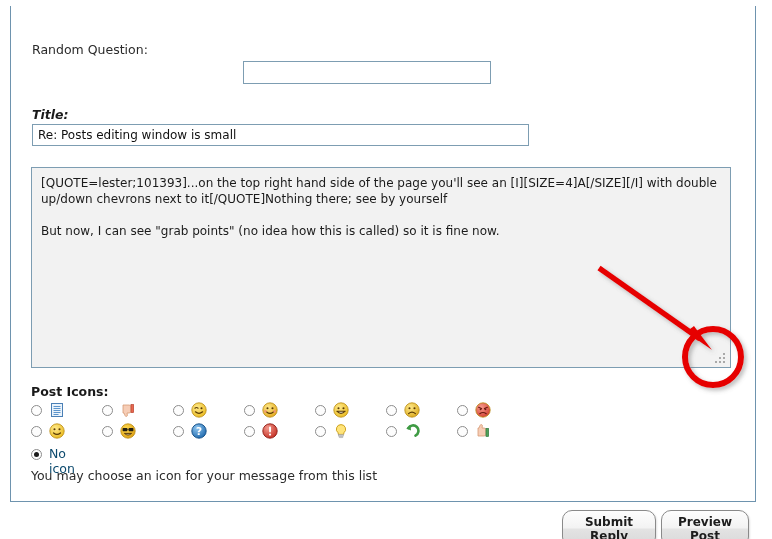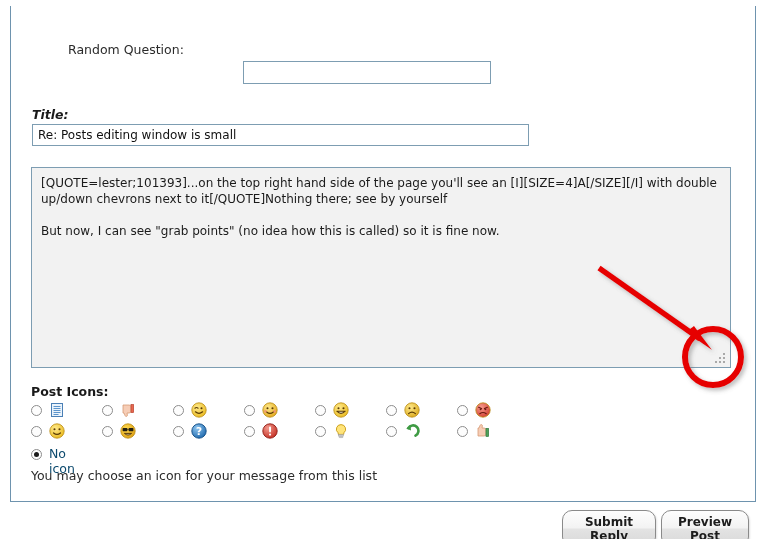--- a/index.html
+++ b/index.html
@@ -67,21 +67,20 @@
   .lbl-bold {
     font-weight: bold;
     font-size: 12.5px;
     color: #1a1a1a;
     white-space: nowrap;
   }
   .lbl-plain {
     font-size: 12.5px;
     color: #2b2b2b;
     white-space: nowrap;
-    margin-left: 36px;
   }
 
   
   #rq-label {
     position: absolute;
     left: 21px;
     top: 11px;
   }
   #rq-question {
     position: absolute;

